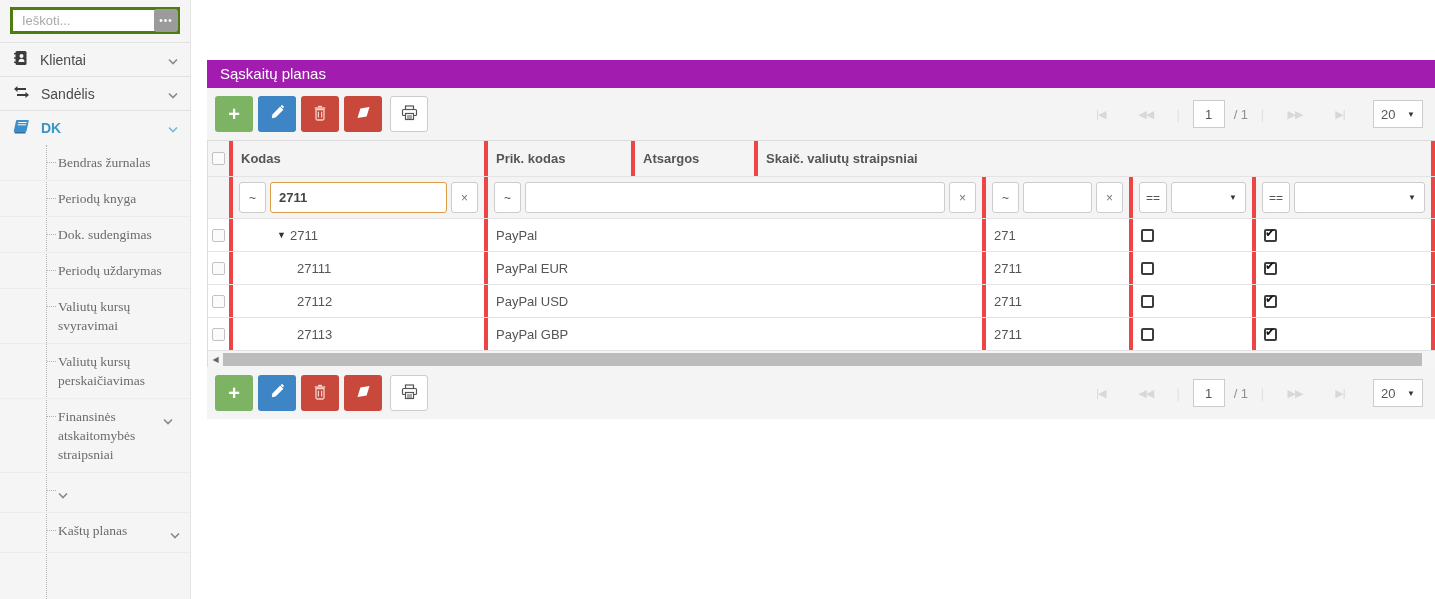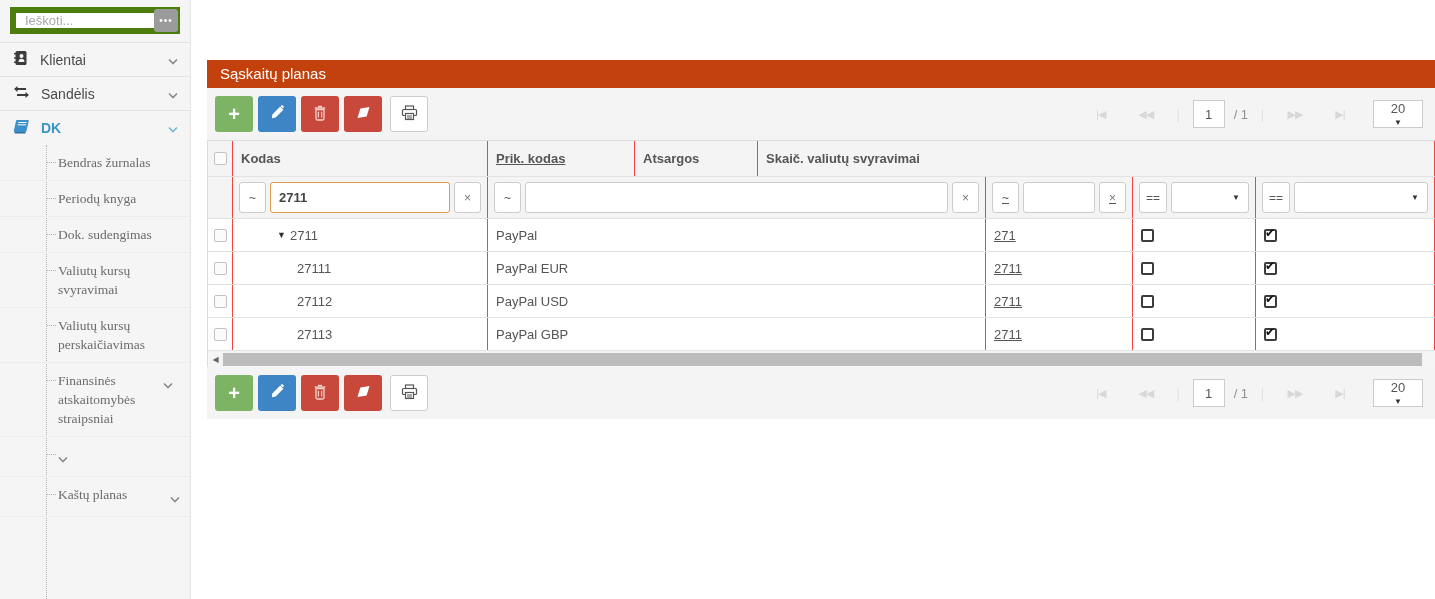--- a/index.html
+++ b/index.html
@@ -14,21 +14,21 @@
 
   
   .sidebar {
     width:191px; flex-shrink:0; height:599px;
     background:#f5f5f5; border-right:1px solid #e4e4e4;
     display:flex; flex-direction:column;
   }
   .search-row { padding:7px 10px 8px 10px; border-bottom:1px solid #e2e2e2; }
   .search-wrap { position:relative; }
   .search-input {
-    width:100%; height:27px; border:6px solid #4d7c0f; background:#fff;
+    width:100%; height:27px; border:3px solid #4d7c0f; background:#fff;
     padding:0 30px 0 9px; font-size:13px; color:#555; outline:none;
     font-family:"Liberation Sans", sans-serif;
   }
   .search-input::placeholder { color:#a9a9a9; }
   .search-dots {
     position:absolute; right:2px; top:2px; width:24px; height:23px;
     background:#9b9b9b; border:none; border-radius:3px; color:#fff;
     font-size:10px; line-height:10px; letter-spacing:1px; cursor:pointer; padding:0;
   }
   .nav { flex:1; display:flex; flex-direction:column; }
@@ -54,21 +54,21 @@
   .sub-item::before {
     content:""; position:absolute; left:47px; top:17px; width:9px;
     border-top:1px dotted #b3b3b3;
   }
   .sub-item .lbl { flex:1;font-family:Liberation Serif, serif; }
   .sub-item .chev { margin-top:4px; }
 
   
   .main { flex:1; min-width:0; padding:60px 0 0 16px; background:#fff; }
   .panel-header {
-    height:28px; background:#c2410c; color:#fff;
+    height:28px; background:#a21caf; color:#fff;
     font-size:15px; line-height:28px; padding:0 13px;
   }
   .toolbar {
     background:#f4f4f4; display:flex; align-items:center;
     padding:8px 12px 8px 8px; height:52px;
   }
   .btn {
     width:38px; height:36px; border-radius:3px; border:none; cursor:pointer;
     display:flex; align-items:center; justify-content:center; margin-right:5px; padding:0;
   }
@@ -86,32 +86,32 @@
   .pg-sep { color:#e1e1e1; font-size:13px; }
   .pg-input {
     width:32px; height:28px; border:1px solid #ccc; text-align:center;
     font-size:13px; color:#555; outline:none; background:#fff;
     font-family:"Liberation Sans", sans-serif;
   }
   .pg-total { color:#8f8f8f; font-size:13px; }
   .pg-select {
     width:50px; height:28px; border:1px solid #ccc; background:#fff;
     display:flex; align-items:center; justify-content:space-between;
-    padding:0 7px; color:#555; font-size:13px; cursor:pointer; margin-left:6px;flex-direction:column;
+    padding:0 7px; color:#555; font-size:13px; cursor:pointer; margin-left:6px;
   }
   .caret-sm { font-size:8px; color:#333; }
 
   
   .tbl { border-top:1px solid #dcdcdc; border-left:1px solid #dcdcdc; font-size:13px; color:#555; }
   .trow { display:flex; border-bottom:1px solid #e3e3e3; }
-  .cell { border-right:1px solid #ef4444; display:flex; align-items:center; min-width:0; }
+  .cell { border-right:4px solid #ef4444; display:flex; align-items:center; min-width:0; }
   .c0 { width:25px; justify-content:center; flex-shrink:0; }
   .c1 { width:255px; flex-shrink:0; }
   .c2 { width:498px; flex-shrink:0; }
-  .c3 { width:147px; flex-shrink:0;text-decoration:underline; }
+  .c3 { width:147px; flex-shrink:0; }
   .c4 { width:123px; flex-shrink:0; }
   .c5 { flex:1; }
   .thead { background:#f4f4f4; height:36px; font-weight:bold; color:#555; }
   .thead .cell { padding-left:8px; }
   .thead .c0 { padding-left:0; }
   .tfilter { background:#f4f4f4; height:42px; }
   .tfilter .cell { padding:5px 6px; gap:4px; }
   .tdata { background:#fff; height:33px; }
   .tdata .cell { padding-left:8px; }
   .tdata .c0 { padding-left:0; }
@@ -234,20 +234,23 @@
         <div class="treeline"></div>
 
         <div class="sub-item">
           <span class="lbl">Bendras žurnalas</span>
         </div>
         <div class="sub-item">
           <span class="lbl">Periodų knyga</span>
         </div>
         <div class="sub-item">
           <span class="lbl">Dok. sudengimas</span>
+        </div>
+        <div class="sub-item">
+          <span class="lbl">Periodų uždarymas</span>
         </div>
         <div class="sub-item">
           <span class="lbl" style="max-width:105px">Valiutų kursų svyravimai</span>
         </div>
         <div class="sub-item">
           <span class="lbl" style="max-width:115px">Valiutų kursų perskaičiavimas</span>
         </div>
         <div class="sub-item">
           <span class="lbl" style="max-width:105px">Finansinės atskaitomybės straipsniai</span>
           <span class="chev">
@@ -340,21 +343,21 @@
 
     <div class="tbl">
 
       <div class="trow thead">
         <div class="cell c0">
             <input type="checkbox" class="cb" style="">
           </div>
         <div class="cell c1">Kodas</div>
         <div class="cell c3">Prik. kodas</div>
         <div class="cell c4">Atsargos</div>
-        <div class="cell c5">Skaič. valiutų svyravimai</div>
+        <div class="cell c5">Skaič. valiutų straipsniai</div>
       </div>
 
       <div class="trow tfilter">
         <div class="cell c0"></div>
         <div class="cell c1">
           <button class="fop">~</button>
           <input class="fin focused" value="2711" style="">
           <button class="fclear">×</button>
         </div>
         <div class="cell c2">

